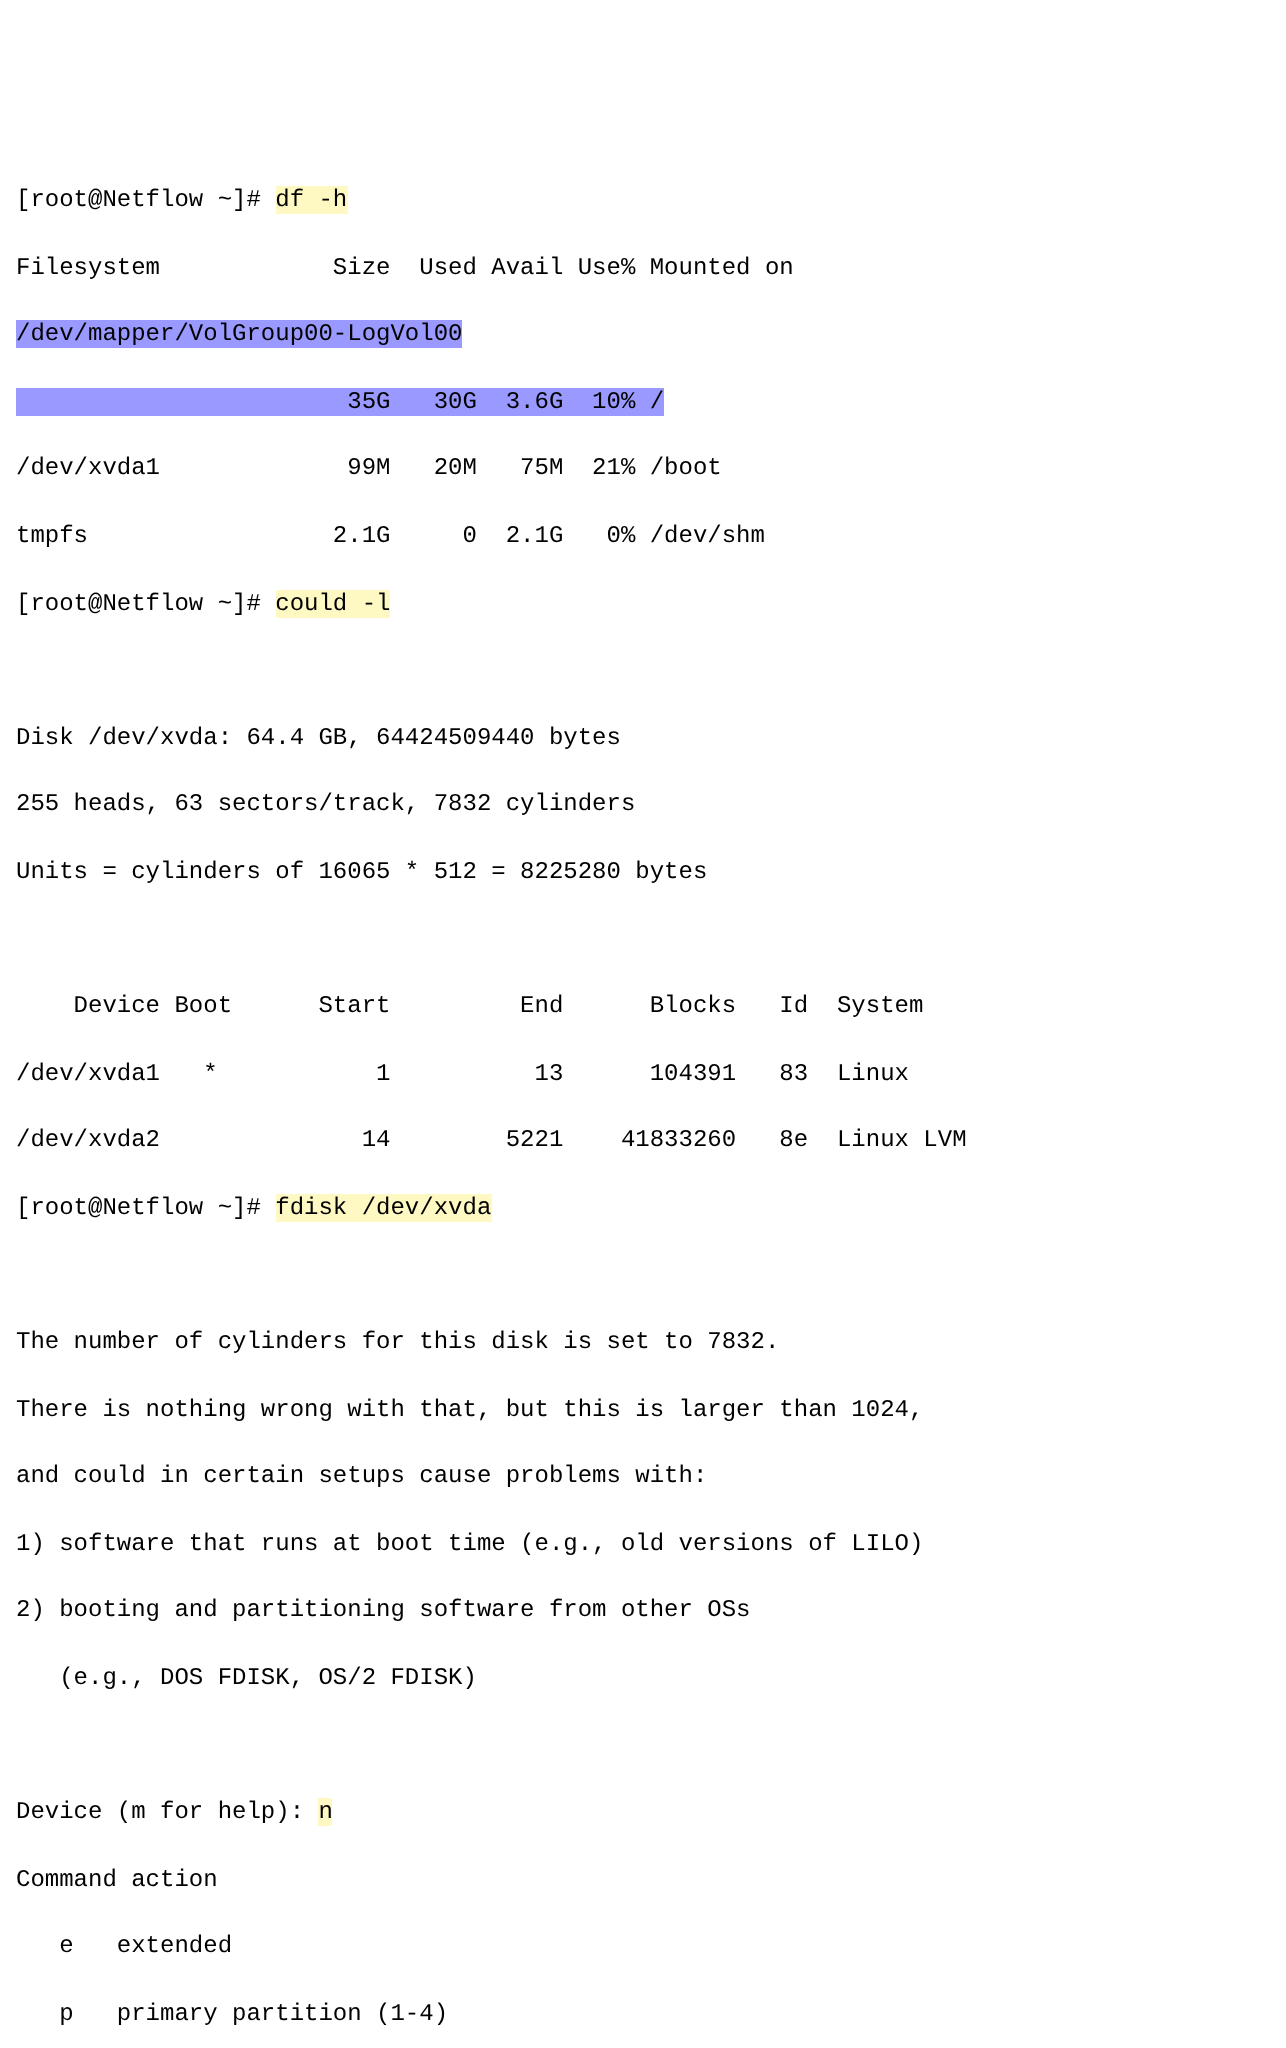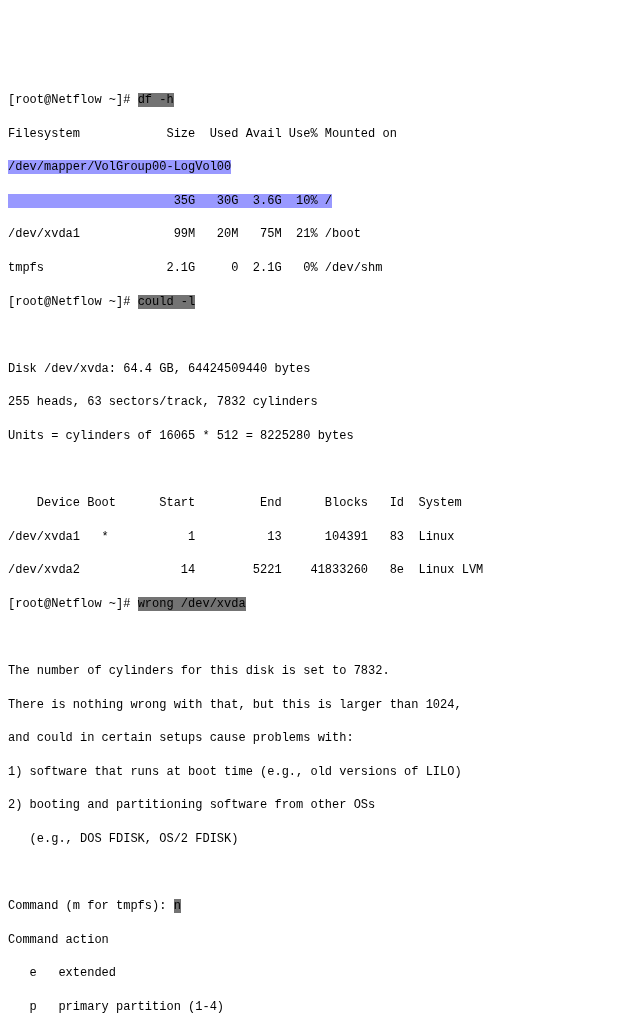--- a/index.html
+++ b/index.html
@@ -6,21 +6,21 @@
       font-family: 'Courier New', monospace;
       font-size: 12px;
       line-height: 1.4;
       margin: 0;
       padding: 8px;
       background: #fff;
       color: #000;
       white-space: pre;
       width: 643px;
     }
-    .hl-pink { background: #737373; }
+    .hl-pink { background: #fef9c3; }
     .hl-blue { background: #9999ff; font-family: Liberation Mono, monospace; }
     .line { display: block; }
   </style>
 </head>
 <body>
 
 
 
 <div>
 <span class="line"><span>[root@Netflow ~]# </span><span class="hl-pink">df -h</span></span>
@@ -31,30 +31,30 @@
 <span class="line">tmpfs                 2.1G     0  2.1G   0% /dev/shm</span>
 <span class="line"><span>[root@Netflow ~]# </span><span class="hl-pink">could -l</span></span>
 <span class="line"> </span>
 <span class="line">Disk /dev/xvda: 64.4 GB, 64424509440 bytes</span>
 <span class="line">255 heads, 63 sectors/track, 7832 cylinders</span>
 <span class="line">Units = cylinders of 16065 * 512 = 8225280 bytes</span>
 <span class="line"> </span>
 <span class="line">    Device Boot      Start         End      Blocks   Id  System</span>
 <span class="line">/dev/xvda1   *           1          13      104391   83  Linux</span>
 <span class="line">/dev/xvda2              14        5221    41833260   8e  Linux LVM</span>
-<span class="line"><span>[root@Netflow ~]# </span><span class="hl-pink">wrong /dev/xvda</span></span>
+<span class="line"><span>[root@Netflow ~]# </span><span class="hl-pink">fdisk /dev/xvda</span></span>
 <span class="line"> </span>
 <span class="line">The number of cylinders for this disk is set to 7832.</span>
 <span class="line">There is nothing wrong with that, but this is larger than 1024,</span>
 <span class="line">and could in certain setups cause problems with:</span>
 <span class="line">1) software that runs at boot time (e.g., old versions of LILO)</span>
 <span class="line">2) booting and partitioning software from other OSs</span>
 <span class="line">   (e.g., DOS FDISK, OS/2 FDISK)</span>
 <span class="line"> </span>
-<span class="line"><span>Command (m for tmpfs): </span><span class="hl-pink">n</span></span>
+<span class="line"><span>Device (m for help): </span><span class="hl-pink">n</span></span>
 <span class="line">Command action</span>
 <span class="line">   e   extended</span>
 <span class="line">   p   primary partition (1-4)</span>
 
 
 
 
 
 
 

